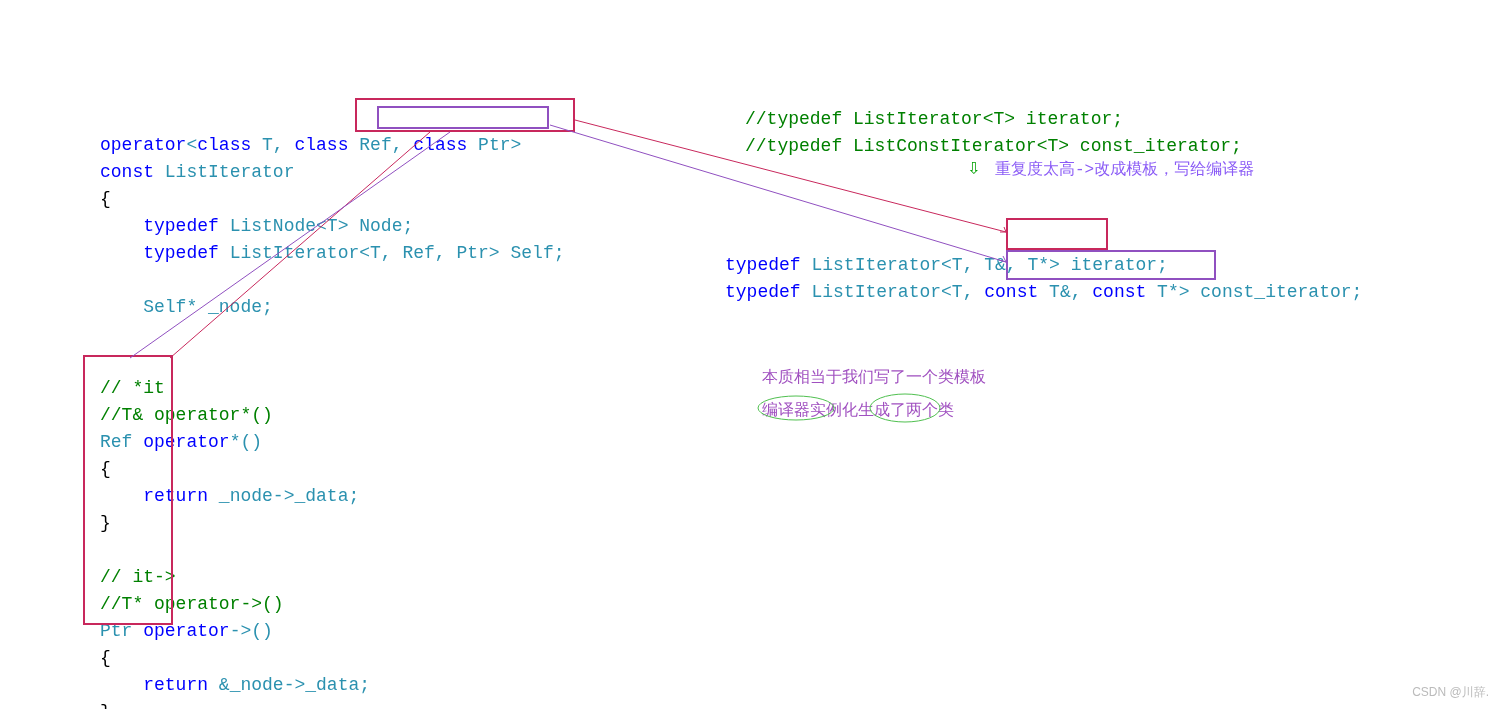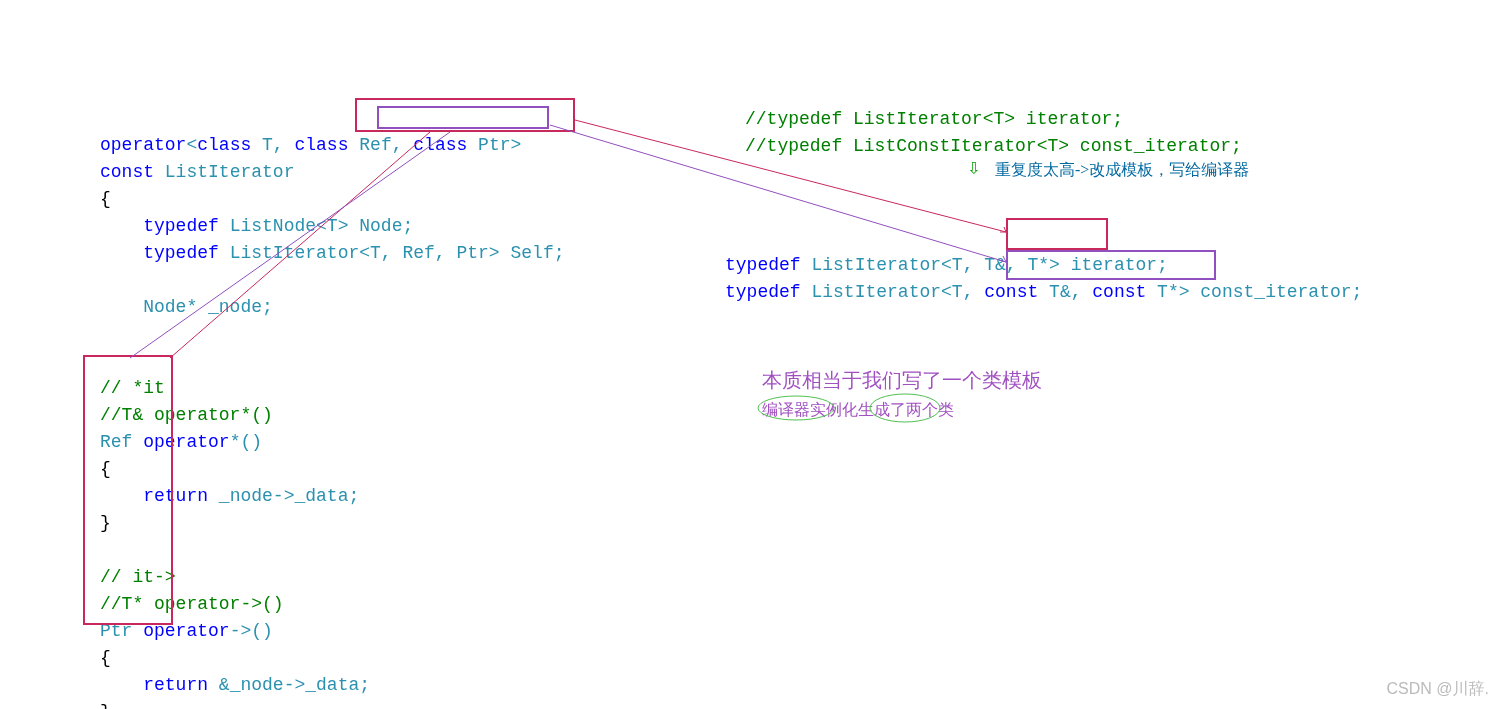--- a/index.html
+++ b/index.html
@@ -65,44 +65,44 @@
     .annot-box5 {
       position: absolute;
       border: 2px solid #9050c0;
       left: 1006px; top: 250px;
       width: 210px; height: 30px;
       pointer-events: none;
     }
     .chinese-green {
       position: absolute;
       left: 995px; top: 158px;
-      color: #0369a1;
-      font-family: Liberation Serif, serif;
+      color: #8b5cf6;
+      font-family: Liberation Mono, monospace;
       font-size: 16px;
     }
     .chinese-purple1 {
       position: absolute;
       left: 762px; top: 365px;
       color: #a050c0;
       font-family: 'Microsoft YaHei', sans-serif;
-      font-size: 20px;
+      font-size: 16px;
     }
     .chinese-purple2 {
       position: absolute;
       left: 762px; top: 398px;
       color: #a050c0;
       font-family: 'Microsoft YaHei', sans-serif;
       font-size: 16px;
     }
     .watermark {
       position: absolute;
       right: 15px;
       bottom: 8px;
       color: #bbb;
-      font-size: 16px;
+      font-size: 12px;
       font-family: Arial, sans-serif;
     }
     .arrow-down {
       position: absolute;
       left: 967px; top: 152px;
       color: #00a000;
       font-size: 22px;
     }
     svg.annot-svg {
       position: absolute;
@@ -114,21 +114,21 @@
 </head>
 <body>
 
 <div class="code-left">
 <span class="kw-blue">operator</span><span class="kw-teal">&lt;</span><span class="kw-blue">class</span><span class="kw-teal"> T, </span><span class="kw-blue">class</span><span class="kw-teal"> Ref, </span><span class="kw-blue">class</span><span class="kw-teal"> Ptr&gt;</span>
 <span class="kw-blue">const</span><span class="kw-teal"> ListIterator</span>
 <span class="kw-black">{</span>
 <span class="kw-blue">    typedef</span><span class="kw-teal"> ListNode&lt;T&gt; Node;</span>
 <span class="kw-blue">    typedef</span><span class="kw-teal"> ListIterator&lt;T, Ref, Ptr&gt; Self;</span>
 
-<span class="kw-teal">    Node* _node;</span>
+<span class="kw-teal">    Self* _node;</span>
 
 
 <span class="kw-green">// *it</span>
 <span class="kw-green">//T&amp; operator*()</span>
 <span class="kw-teal">Ref </span><span class="kw-blue">operator</span><span class="kw-teal">*()</span>
 <span class="kw-black">{</span>
 <span class="kw-blue">    return</span><span class="kw-teal"> _node-&gt;_data;</span>
 <span class="kw-black">}</span>
 
 <span class="kw-green">// it-&gt;</span>

